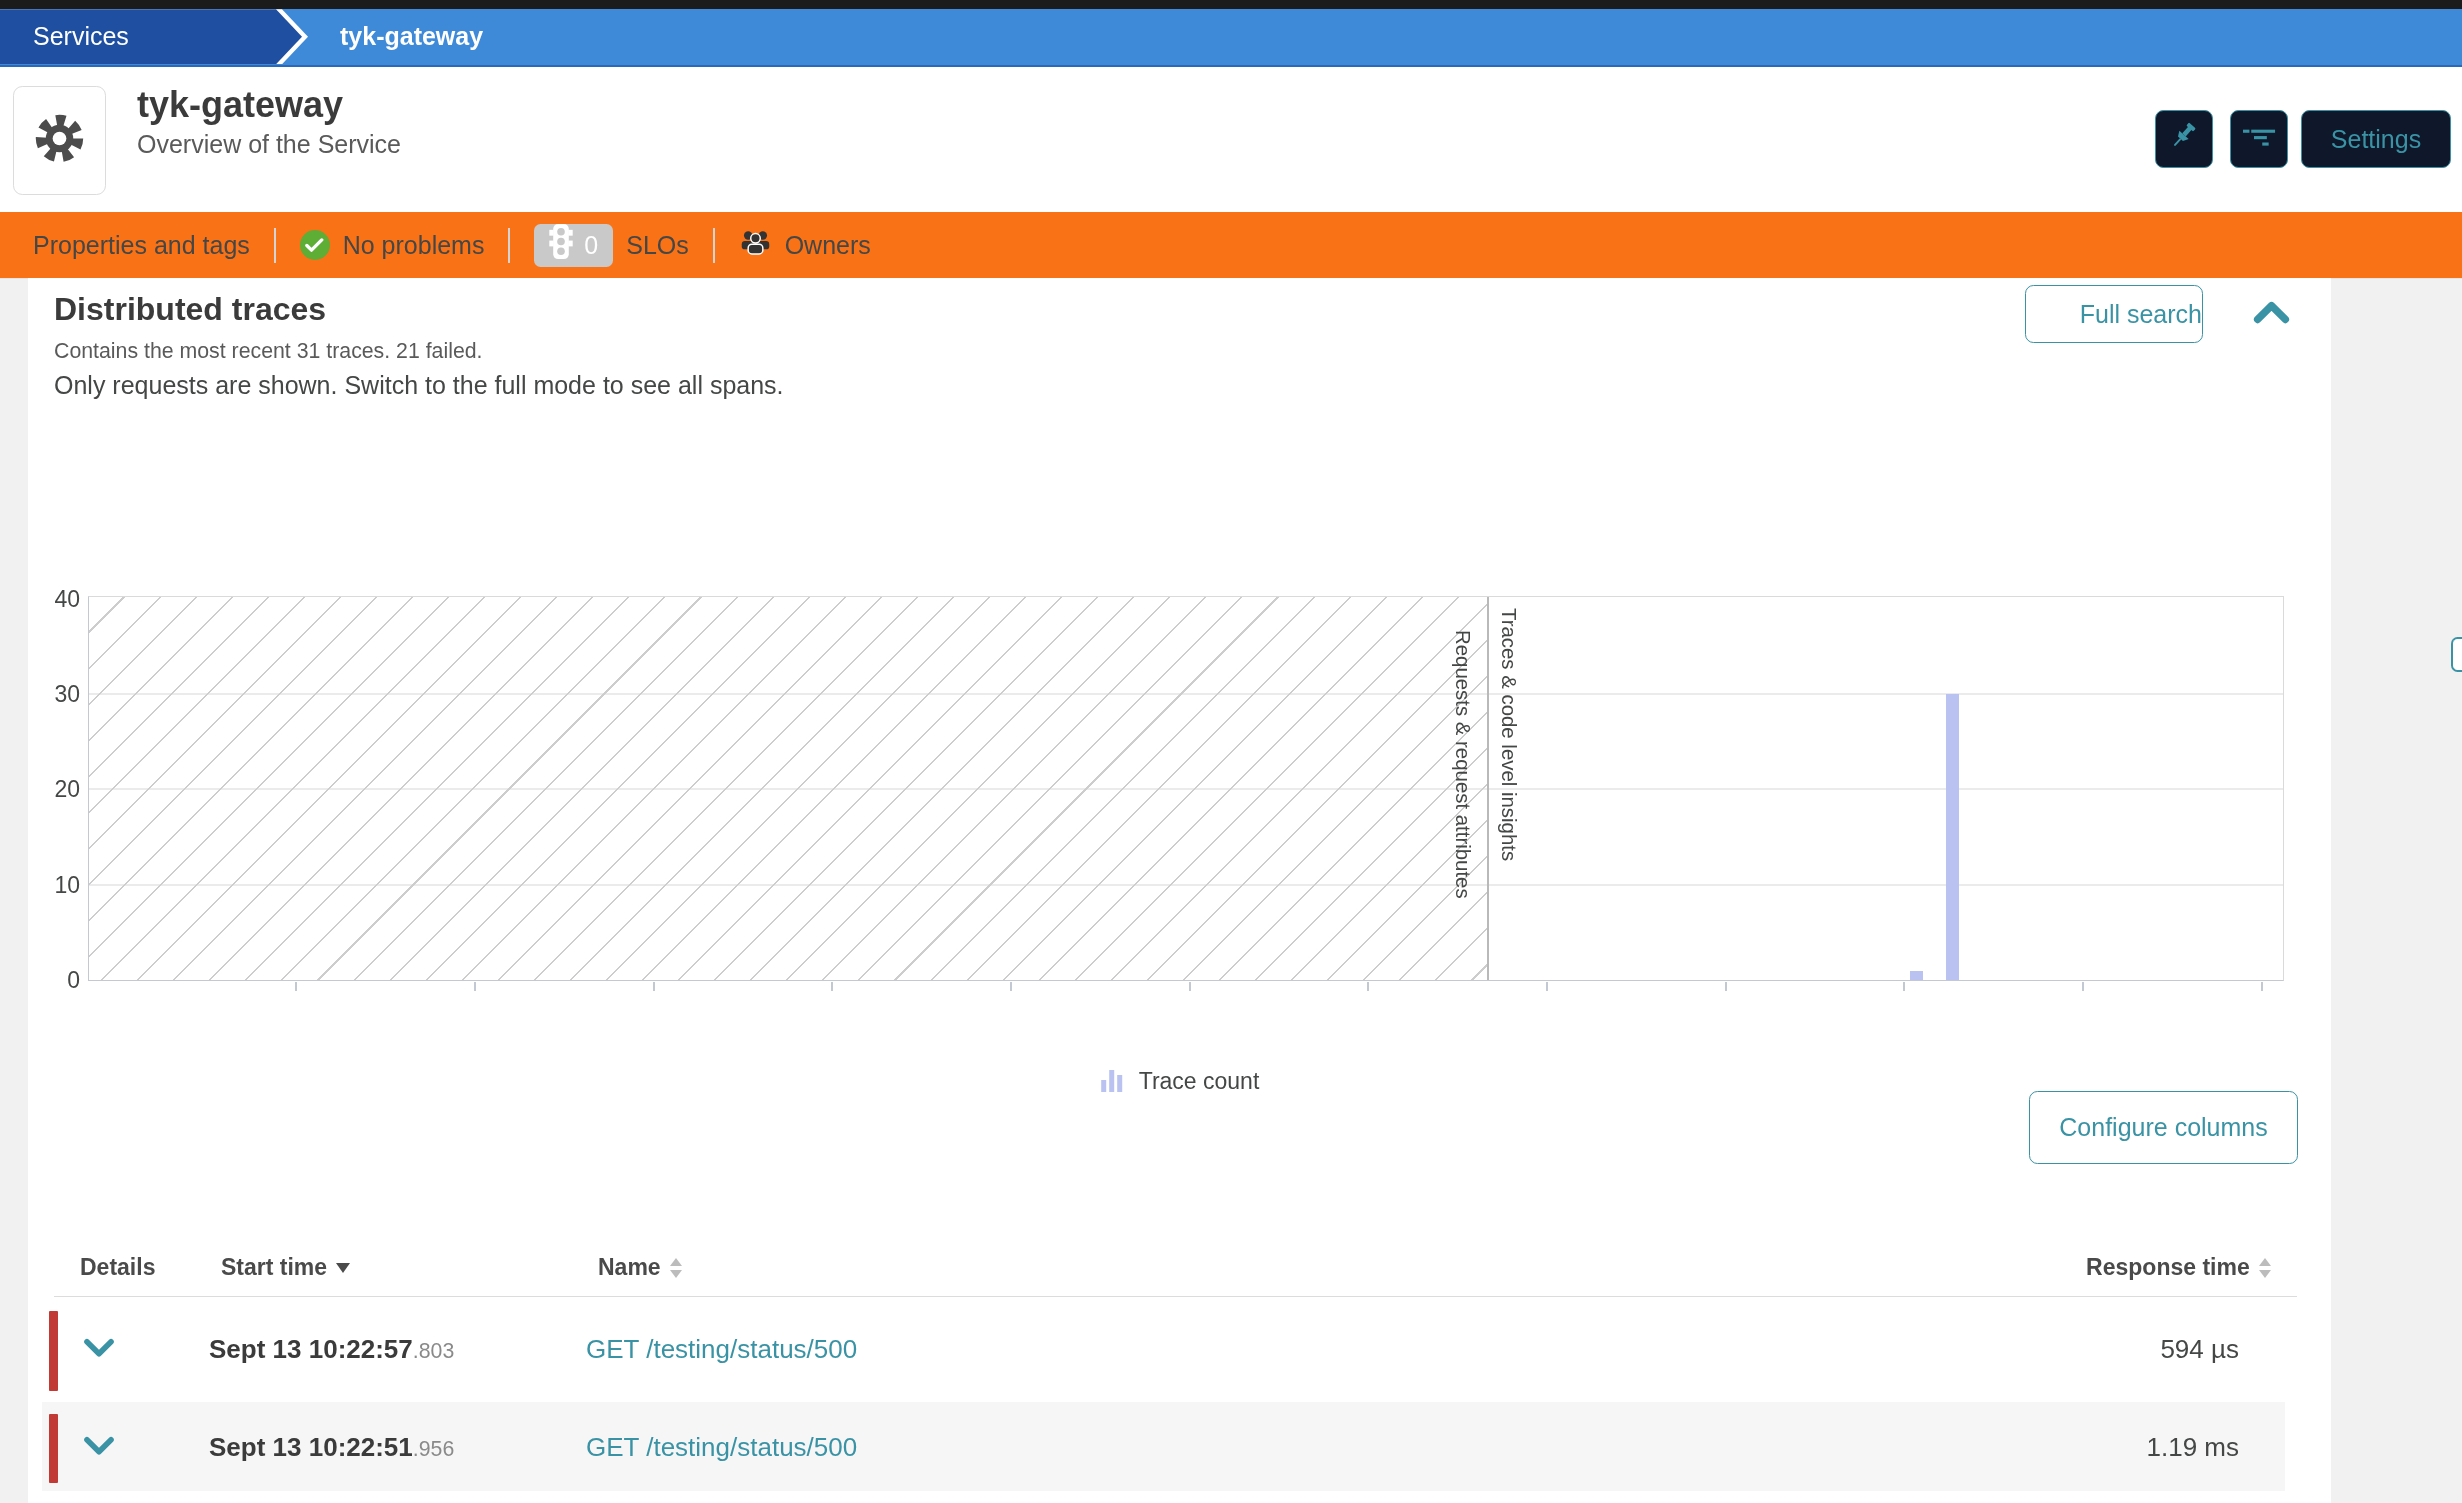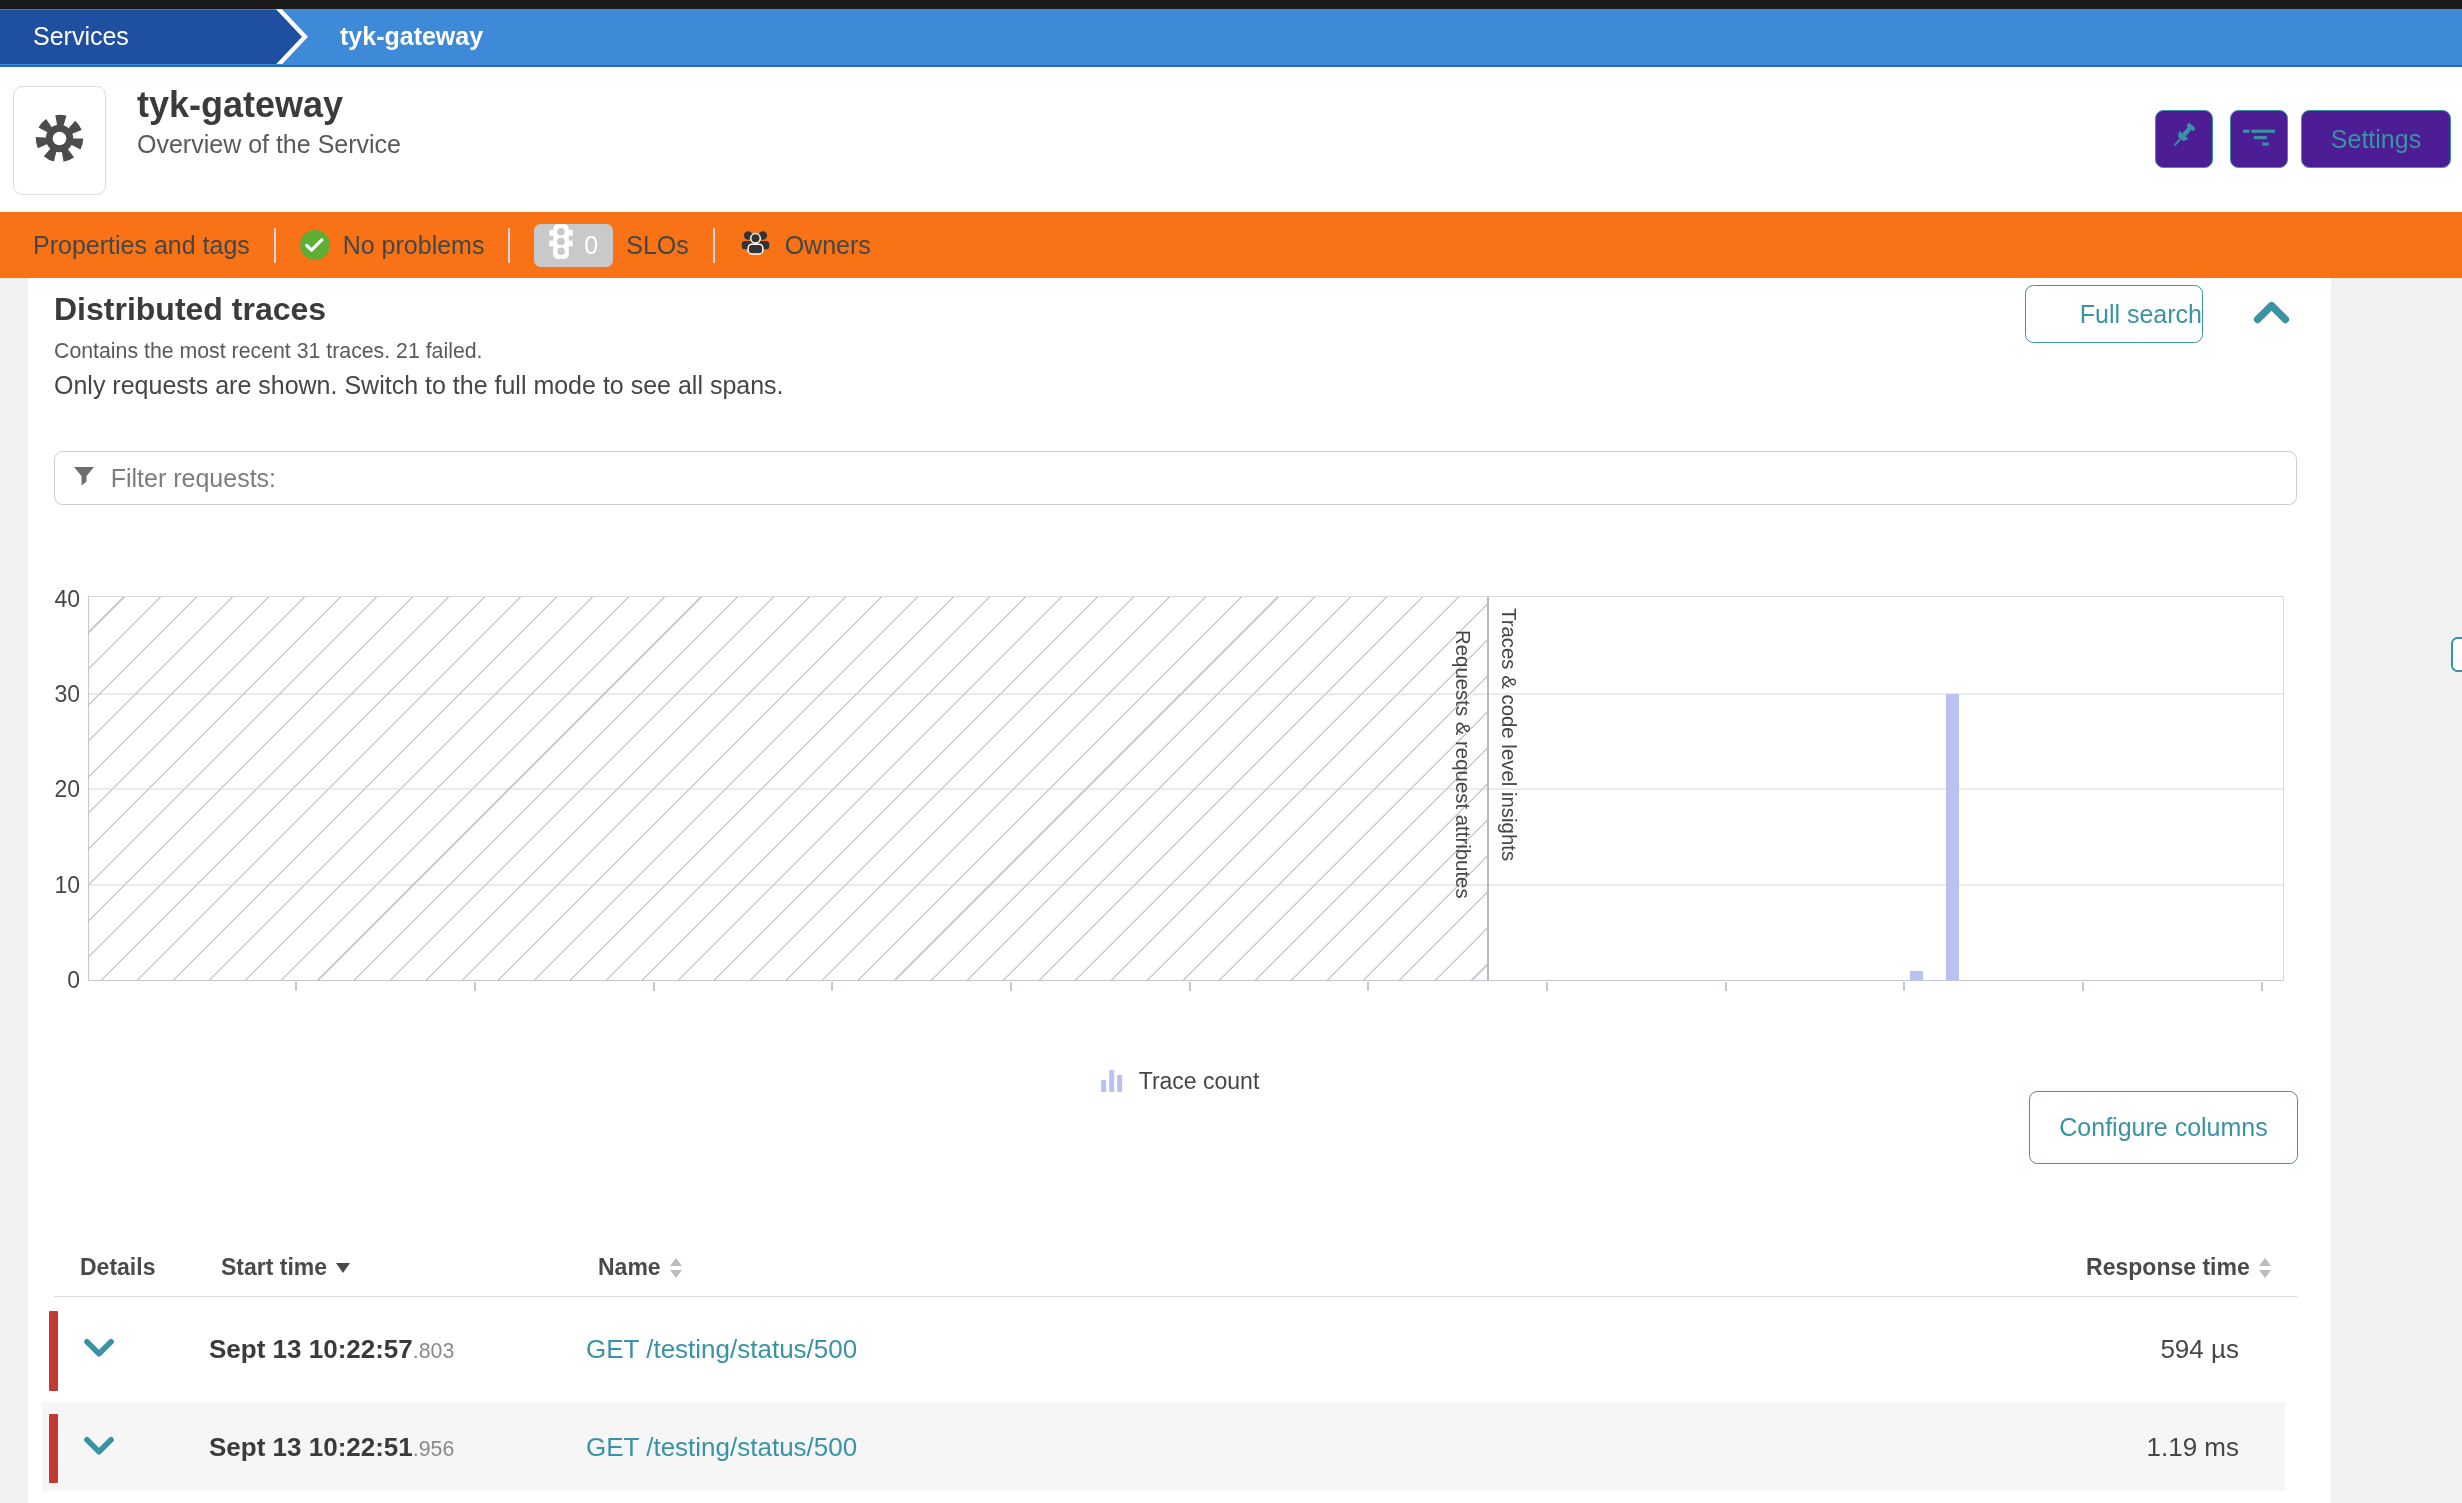--- a/index.html
+++ b/index.html
@@ -19,21 +19,21 @@
       display:flex; align-items:center; padding-left:33px; font-size:25px; }
   .crumb-current { position:absolute; left:340px; top:0; height:55px; display:flex; align-items:center;
       color:#fff; font-size:25px; font-weight:bold; }
 
   
   .header { position:absolute; left:0; top:67px; width:2462px; height:145px; background:#fff; }
   .entity-icon-box { position:absolute; left:13px; top:18.6px; width:93px; height:109px; border:1.9px solid #dcdcdc; border-radius:9.3px; background:#fff;
       display:flex; align-items:center; justify-content:center; }
   .page-title { position:absolute; left:137px; top:16.7px; font-size:36px; font-weight:bold; color:#3b3b3b; }
   .page-subtitle { position:absolute; left:137px; top:63px; font-size:25px; color:#5a5a5a; }
-  .hdr-btn { position:absolute; top:43px; height:58px; background:#4c1d95; border:1.9px solid #3a93a5; border-radius:8.4px; cursor:pointer;
+  .hdr-btn { position:absolute; top:43px; height:58px; background:#0f172a; border:1.9px solid #3a93a5; border-radius:8.4px; cursor:pointer;
       display:flex; align-items:center; justify-content:center; color:#3a93a5; font-size:25px; font-family:inherit; }
   .btn-pin { left:2155px; width:58px; }
   .btn-waterfall { left:2230px; width:58px; }
   .btn-settings { left:2301px; width:150px; }
 
   
   .tabs-row { position:absolute; left:0; top:212px; width:2462px; height:67px; background:#f97316; border-bottom:1.9px solid #e4e4e4;
       display:flex; align-items:center; }
   .tab-item { display:flex; align-items:center; gap:13px; font-size:25px; color:#454646; cursor:pointer; }
   .tab-sep { width:1.9px; height:35px; background:#d4d4d4; margin:0 24px; }
@@ -222,28 +222,20 @@
     <div class="traces-summary">Contains the most recent 31 traces. 21 failed.</div>
     <div class="traces-note">Only requests are shown. Switch to the full mode to see all spans.</div>
 
     <button class="btn-outline full-search-btn">Full search</button>
     <span class="collapse-chevron">
       <svg width="37" height="30" viewBox="0 0 40 32">
           <polyline points="5,23 20,8 35,23" fill="none" stroke="#3a93a5" stroke-width="8" stroke-linecap="round" stroke-linejoin="round"></polyline>
         </svg>
     </span>
 
-    <div class="text-input filter-input-wrap">
-      <span>
-        <svg width="24" height="24" viewBox="0 0 24 24">
-            <path d="M2 2 H22 L14.5 11 V16.5 L9.5 20.5 V11 Z" fill="#6e6e6e"></path>
-          </svg>
-      </span>
-      <input type="text" placeholder="Filter requests:" style="">
-    </div>
 
 
     <div class="chart-y-axis">
         <div class="ylabel" style="bottom: -13px;">0</div>
         <div class="ylabel" style="bottom: 82px;">10</div>
         <div class="ylabel" style="bottom: 178px;">20</div>
         <div class="ylabel" style="bottom: 273px;">30</div>
         <div class="ylabel" style="bottom: 368px;">40</div>
       </div>
     <div class="chart-plot">

